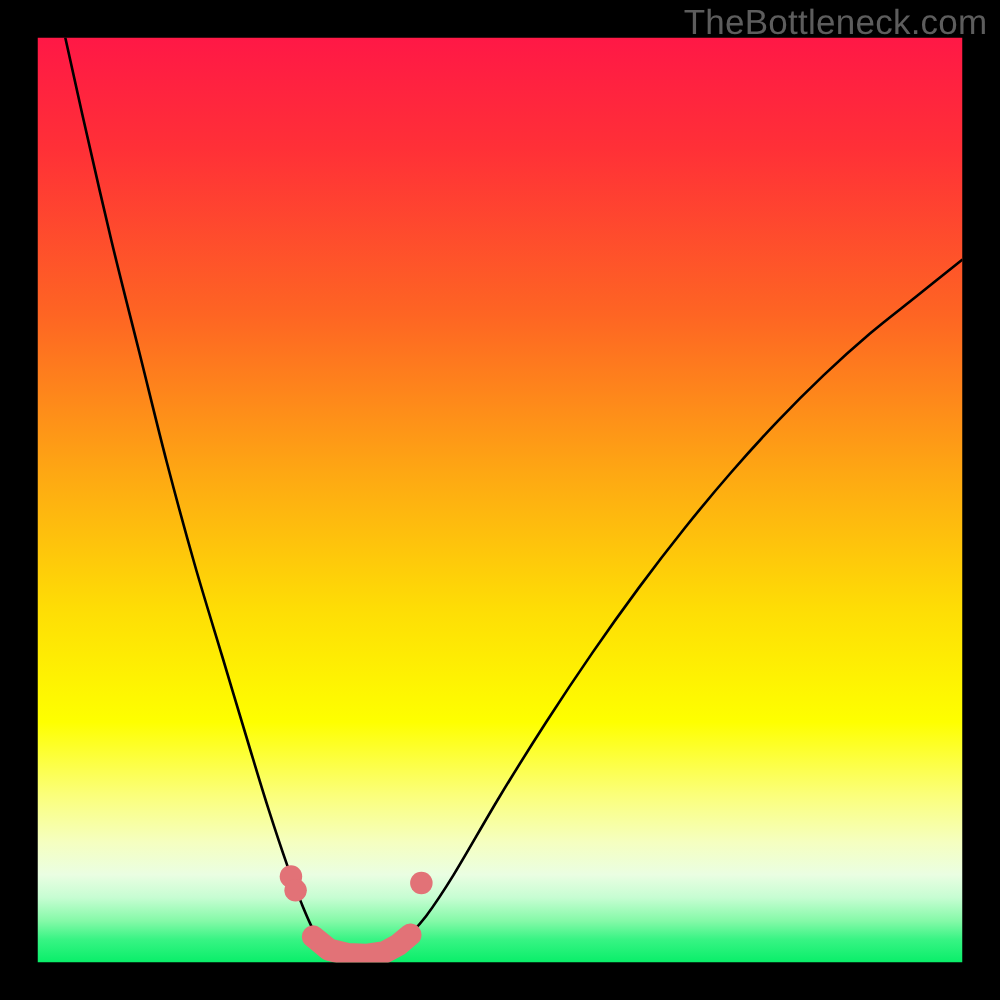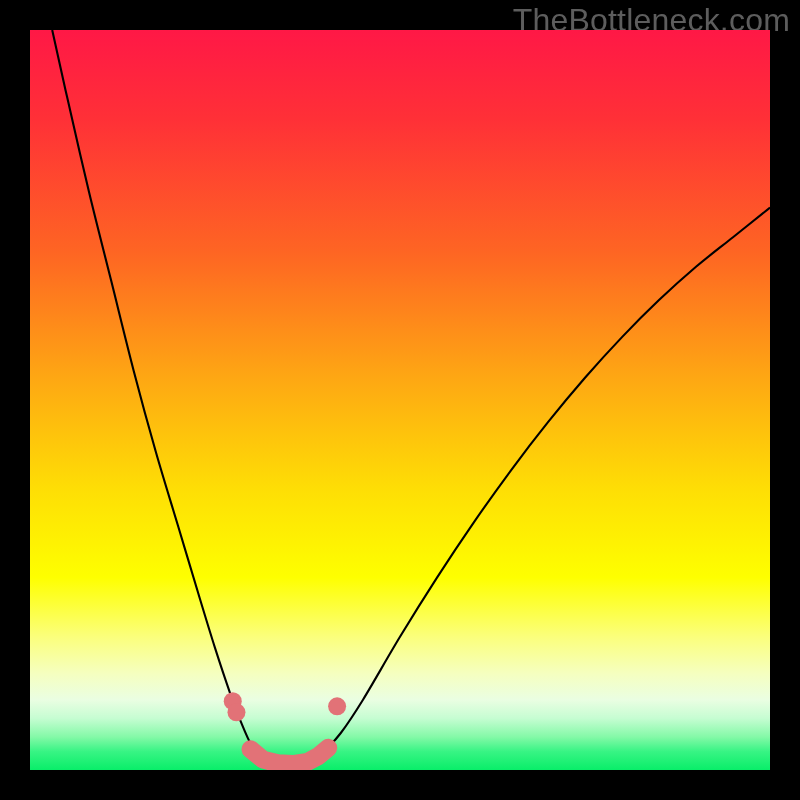--- a/index.html
+++ b/index.html
@@ -23,21 +23,21 @@
     position: absolute;
     top: 30px;
     left: 30px;
     width: 740px;
     height: 740px;
   }
   .watermark {
     position: absolute;
     top: 2px;
     right: 10px;
-    font-size: 32px;
+    font-size: 28px;
     color: #5d5d5d;
     letter-spacing: 0.2px;
     user-select: none;
   }
 </style>
 </head>
 <body>
 
 <div class="frame">
   <div class="watermark">TheBottleneck.com</div>

